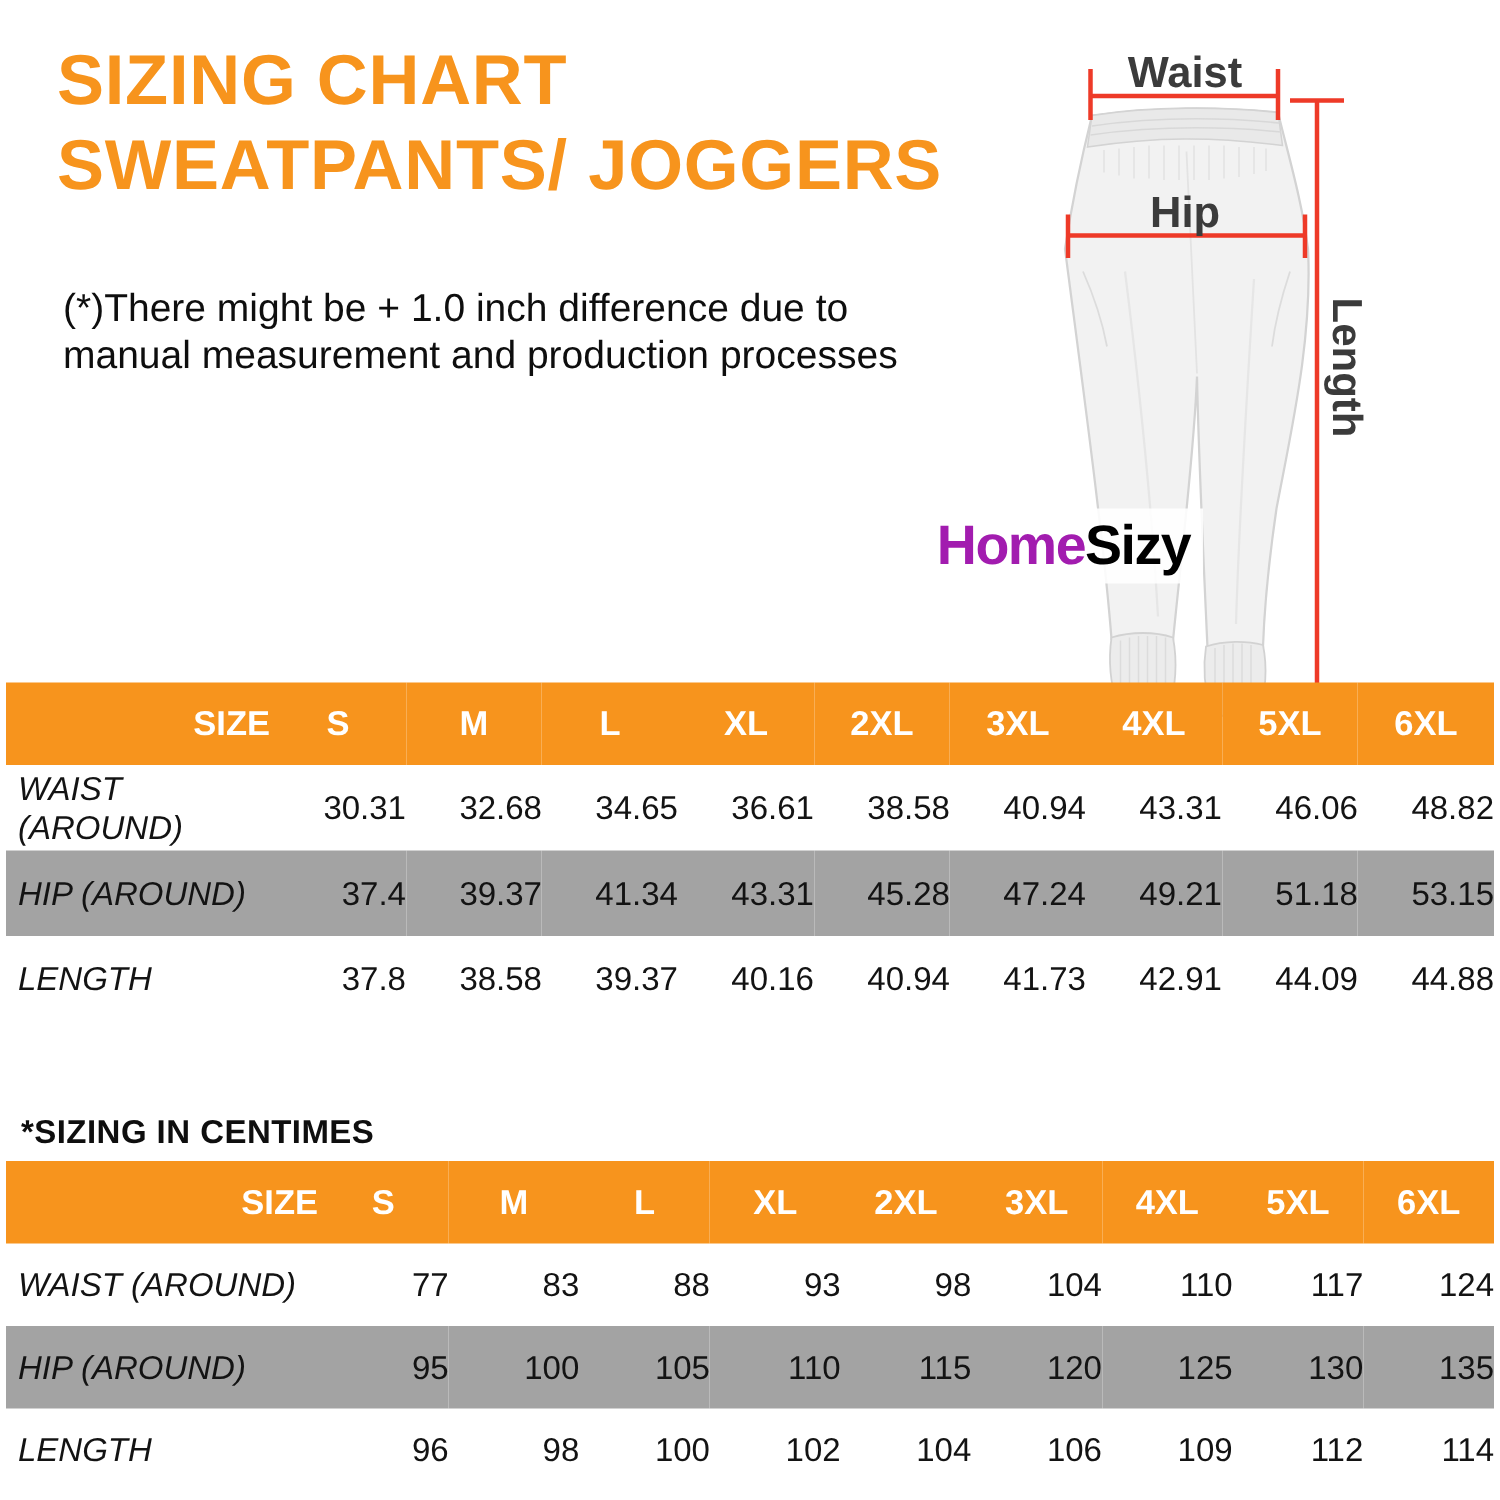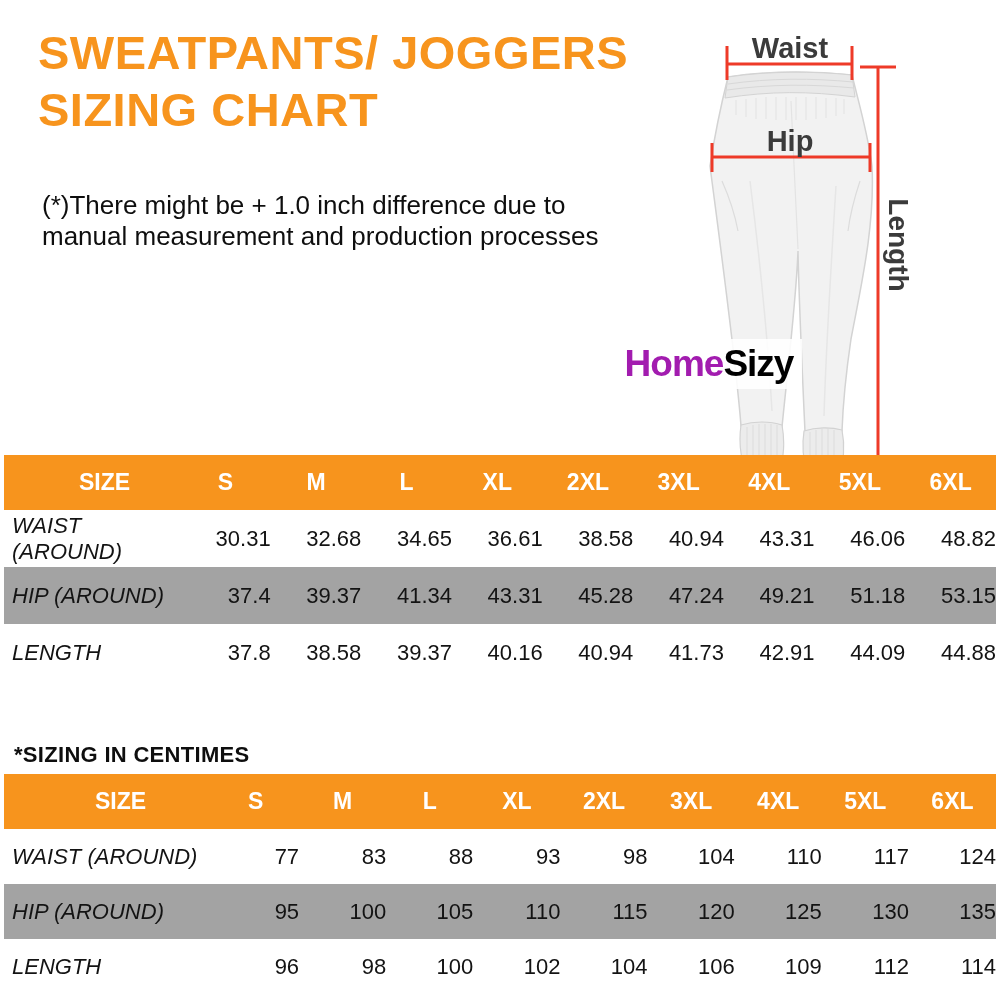--- a/index.html
+++ b/index.html
@@ -33,21 +33,21 @@
   table.sizes{
     position:absolute;left:4px;width:992px;
     border-collapse:collapse;table-layout:fixed;
   }
   .t1{top:455px;}
   .t2{top:774px;}
   table.sizes th{
     background:#f7941d;color:#ffffff;font-size:23px;font-weight:bold;
     height:55px;text-align:center;padding:0;vertical-align:middle;
   }
-  table.sizes th.lbl{text-align:center;padding-left:25px;}
+  table.sizes th.lbl{text-align:right;padding-left:25px;}
   table.sizes td{
     font-size:22px;text-align:right;vertical-align:middle;color:#131313;
     padding:0;
   }
   .t1 td{height:57px;}
   .t2 td{height:55px;}
   table.sizes td.lbl{text-align:left;padding-left:8px;font-style:italic;}
   table.sizes tbody tr.alt{background:#a3a3a3;}
   .t1 col.c-label{width:176px;}
   .t2 col.c-label{width:208px;}
@@ -56,22 +56,22 @@
     position:absolute;left:10px;top:738px;margin:4px;
     font-size:22px;font-weight:bold;color:#0e0e0e;letter-spacing:0.3px;
   }
 </style>
 </head>
 <body>
 
 <div class="page">
 
   <div class="title">
+    <div>SIZING CHART</div>
     <div>SWEATPANTS/ JOGGERS</div>
-    <div>SIZING CHART</div>
   </div>
 
   <p class="note">
     <span>(*)There might be + 1.0 inch difference due to</span><br>
     <span>manual measurement and production processes</span>
   </p>
 
   <div class="diagram">
     <svg width="320" height="460" viewBox="0 0 320 460">
 

